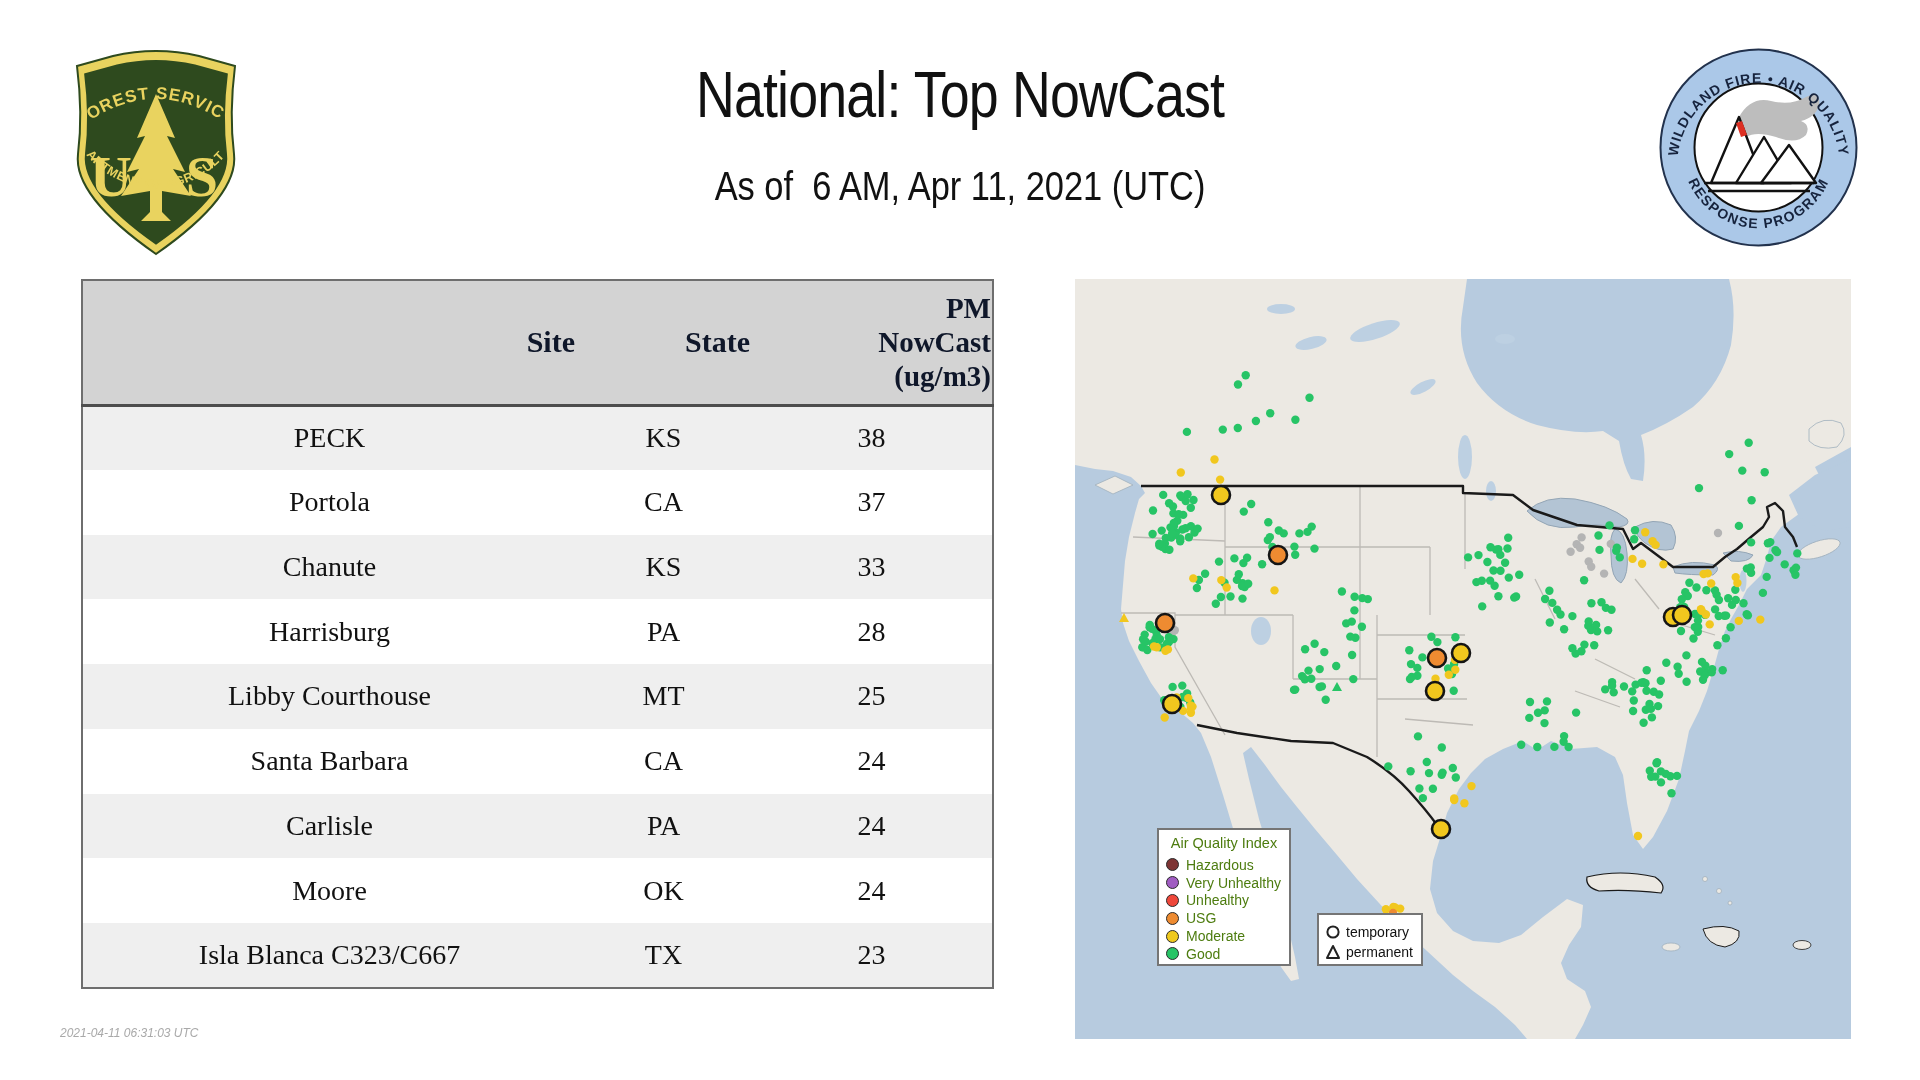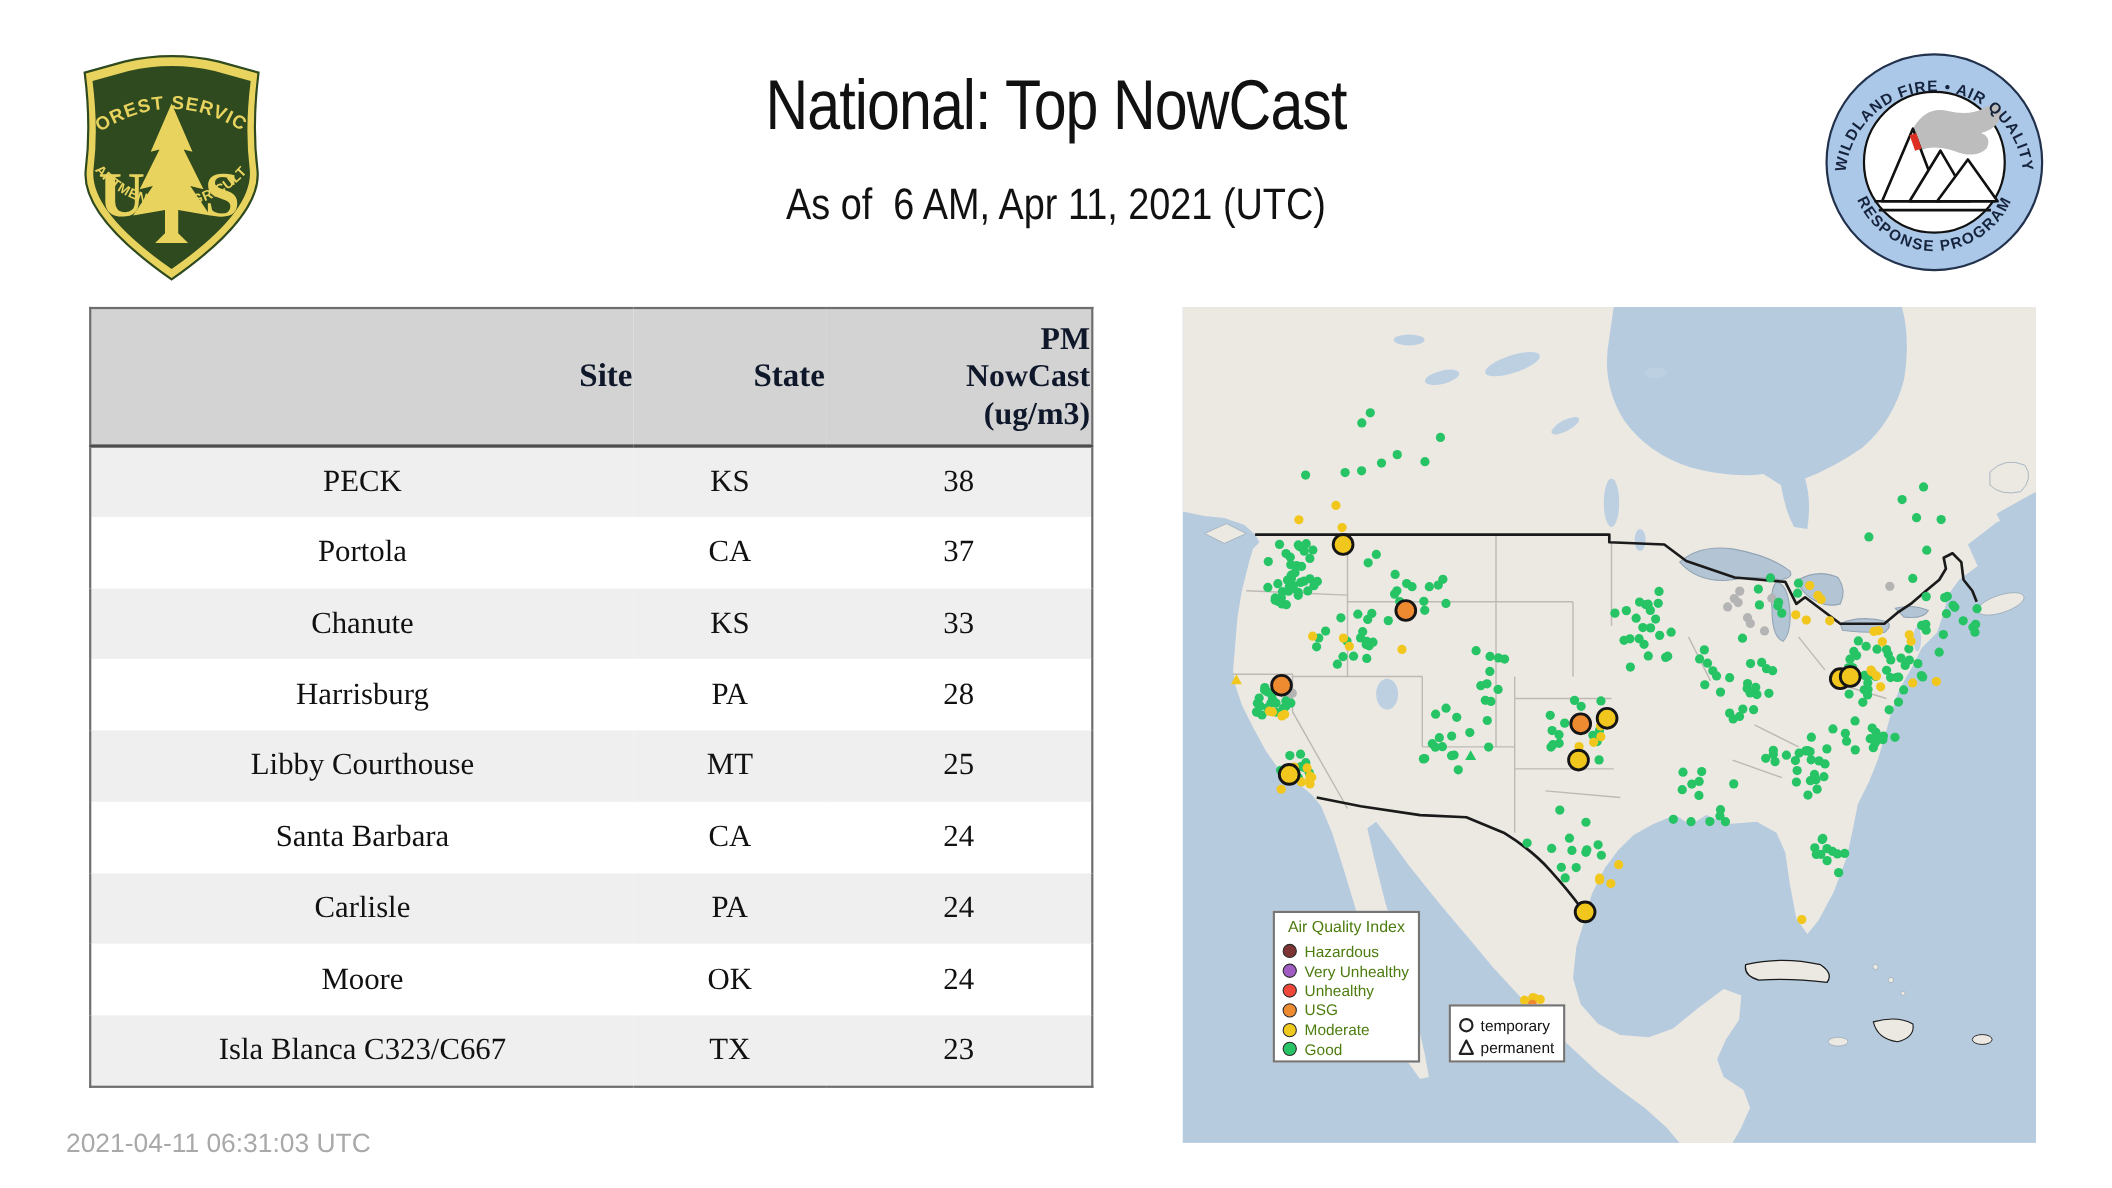--- a/index.html
+++ b/index.html
@@ -32,21 +32,21 @@
   .legend{position:absolute;left:82px;top:549px;width:134px;height:138px;background:#fff;
           border:2px solid #757575;box-sizing:border-box;padding:5px 7px;color:#4d7c0f;}
   .legend-title{font-size:14.5px;text-align:center;margin-bottom:5px;}
   .legend-item{display:flex;align-items:center;gap:7px;height:17.8px;font-size:14px;}
   .swatch{width:13px;height:13px;border-radius:50%;border:1.6px solid #2b2b2b;box-sizing:border-box;flex:0 0 13px;}
   .mlegend{position:absolute;left:242px;top:634px;width:106px;height:53px;background:#fff;
            border:2px solid #757575;box-sizing:border-box;display:flex;flex-direction:column;
            justify-content:flex-end;padding:2px 6px;color:#111;}
   .mlegend-row{display:flex;align-items:center;gap:5px;font-size:14px;height:20px;}
   
-  .timestamp{position:absolute;left:60px;top:1026px;font-size:24px;color:#a9a9a9;}
+  .timestamp{position:absolute;left:60px;top:1026px;font-size:12px;color:#a9a9a9;font-style:italic;}
 </style>
 </head>
 <body>
 
 <div class="page">
 
   <svg class="logo-usfs" viewBox="0 0 178 216">
     <path d="M10,22 L46,12 Q89,2 132,12 L168,22 Q162,70 167,110 Q172,152 89,210 Q6,152 11,110 Q16,70 10,22 Z" fill="#e9d35f" stroke="#2e4a1e" stroke-width="2"></path>
     <path d="M10,22 L46,12 Q89,2 132,12 L168,22 Q162,70 167,110 Q172,152 89,210 Q6,152 11,110 Q16,70 10,22 Z" fill="#2e4a1e" transform="translate(89,106) scale(0.91) translate(-89,-106)"></path>
     <defs>

